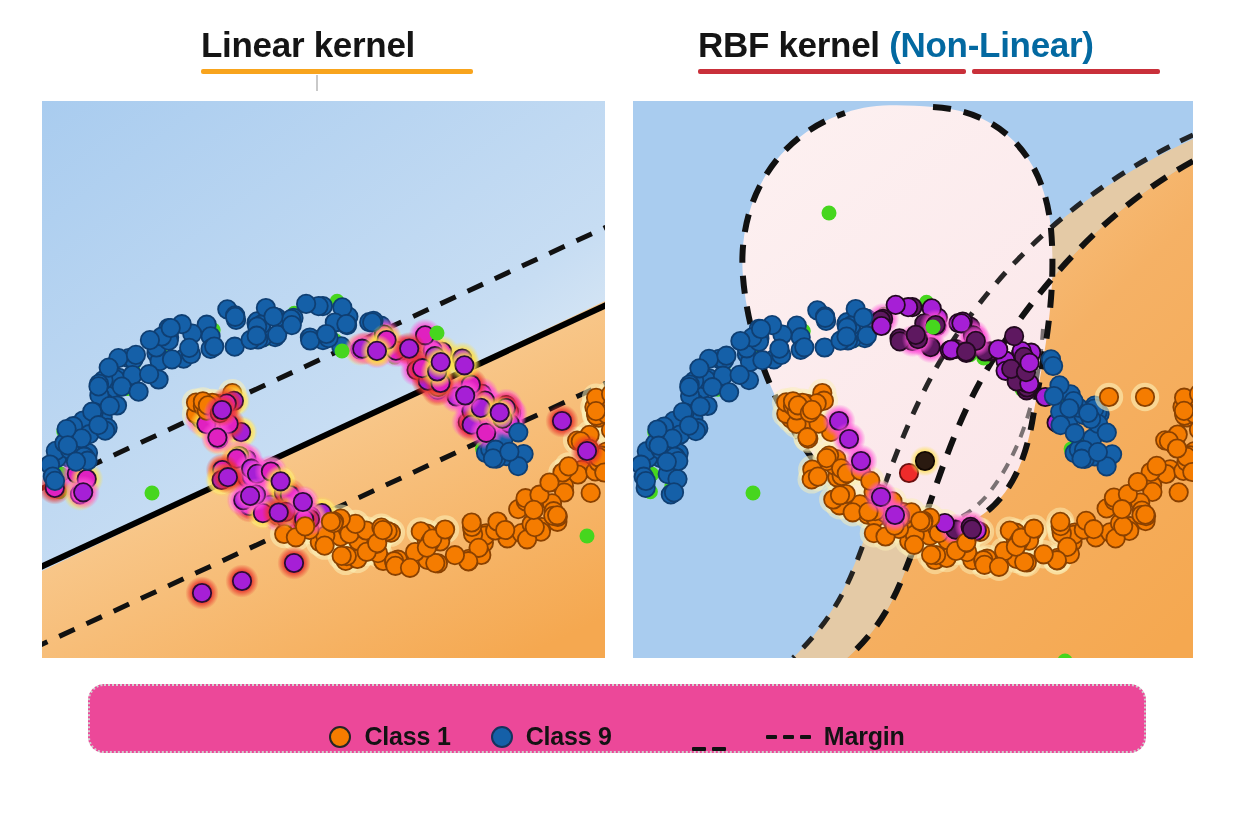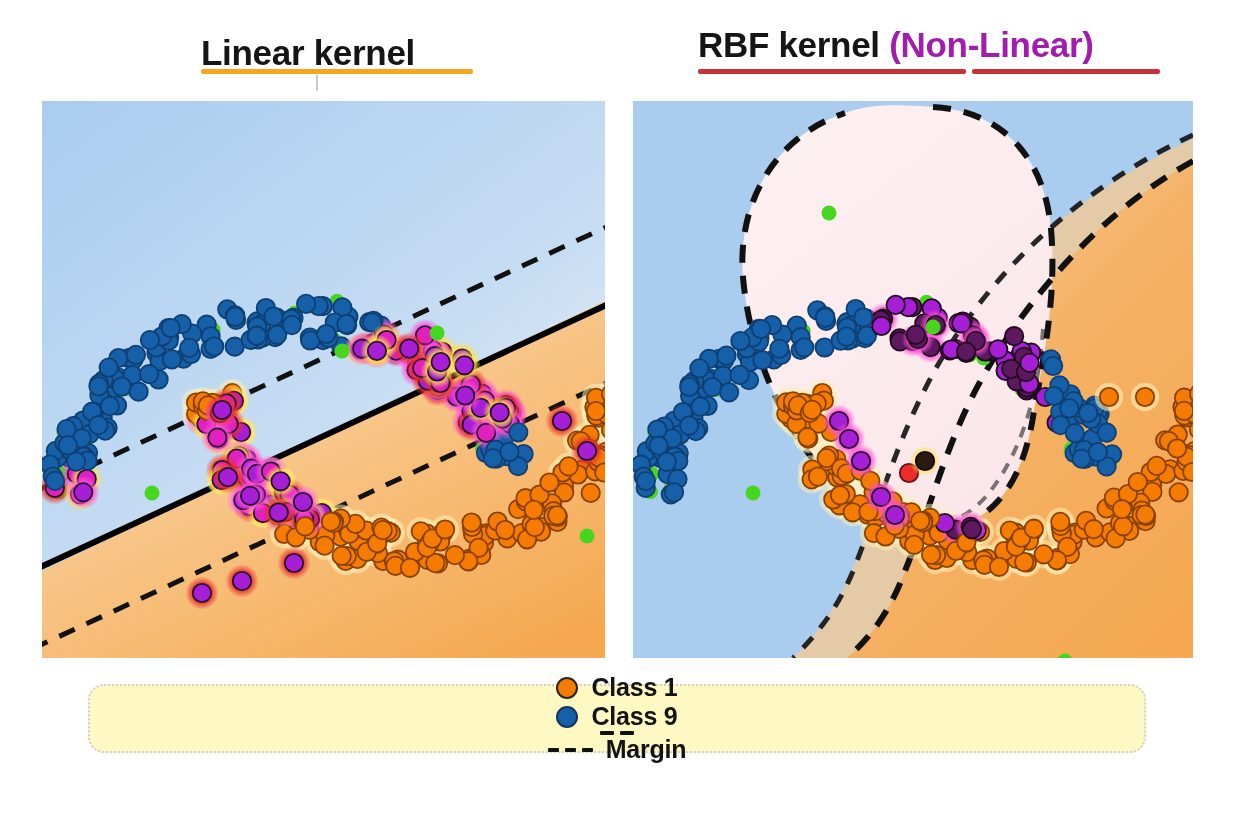--- a/index.html
+++ b/index.html
@@ -14,23 +14,23 @@
   
   .title{
     position:absolute;
     font-weight:bold;
     font-size:35px;
     letter-spacing:-0.3px;
     color:#151515;
     white-space:nowrap;
     line-height:1;
   }
-  #title-left{left:201px;top:27px;margin-top:8px;}
+  #title-left{left:201px;top:27px;}
   #title-right{left:698px;top:27px;}
-  .title .accent-red{color:#a21caf;}
+  .title .accent-red{color:#0369a1;}
 
   .underline{position:absolute;height:5px;border-radius:2px;}
   #underline-left{left:201px;top:69px;width:272px;background:#F8A41D;}
   #underline-right-a{left:698px;top:69px;width:268px;background:#C9303A;}
   #underline-right-b{left:972px;top:69px;width:188px;background:#C9303A;}
   #title-tick{position:absolute;left:316px;top:75px;width:2px;height:16px;background:#c9c9c9;}
 
   
   .panel{
     position:absolute;
@@ -39,28 +39,27 @@
   }
   #panel-left{left:42px;top:101px;width:563px;height:557px;}
   #panel-right{left:633px;top:101px;width:560px;height:557px;}
   .panel svg{display:block;width:100%;height:100%;}
 
   
   #legend{
     position:absolute;
     left:88px;top:684px;width:1058px;height:69px;
     box-sizing:border-box;
-    background:#fef9c3;
+    background:#ec4899;
     border:2px dotted #cfcfcf;
     border-radius:16px;
     display:flex;
-    align-items:center;
+    align-items:flex-end;
     justify-content:center;
     gap:0px;
-    flex-direction:column;
   }
   .leg-item{display:flex;align-items:center;white-space:nowrap;}
   .leg-label{
     font-size:25px;font-weight:600;color:#131313;
     margin-left:13px;letter-spacing:-0.2px;
   }
   .leg-gap{width:40px;height:1px;}
   .dot{
     width:22px;height:22px;border-radius:50%;
     box-sizing:border-box;

